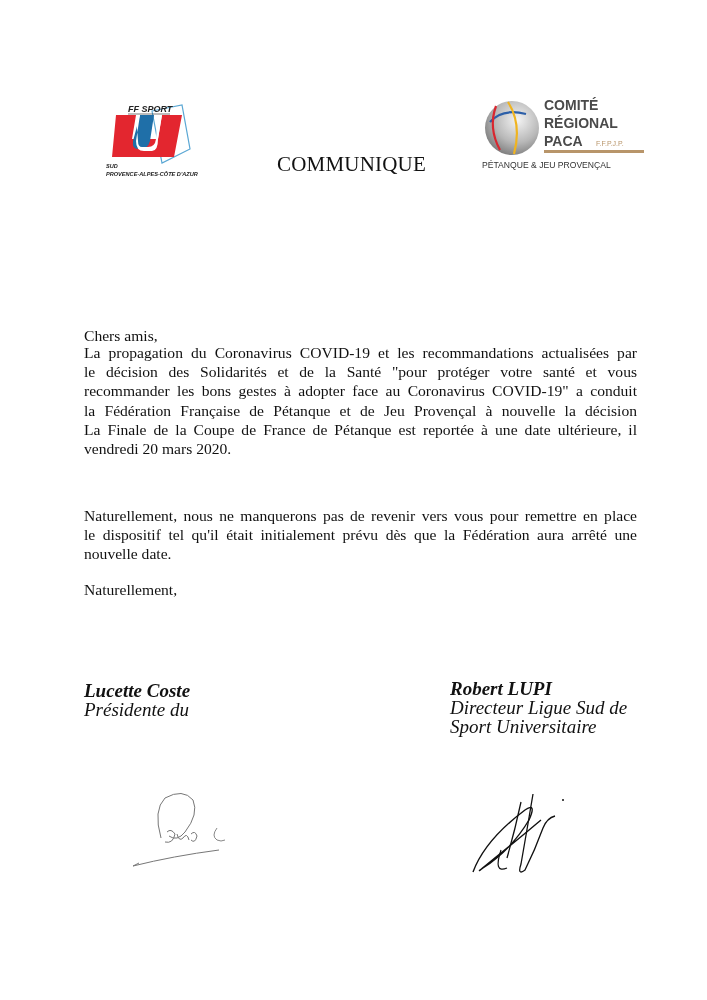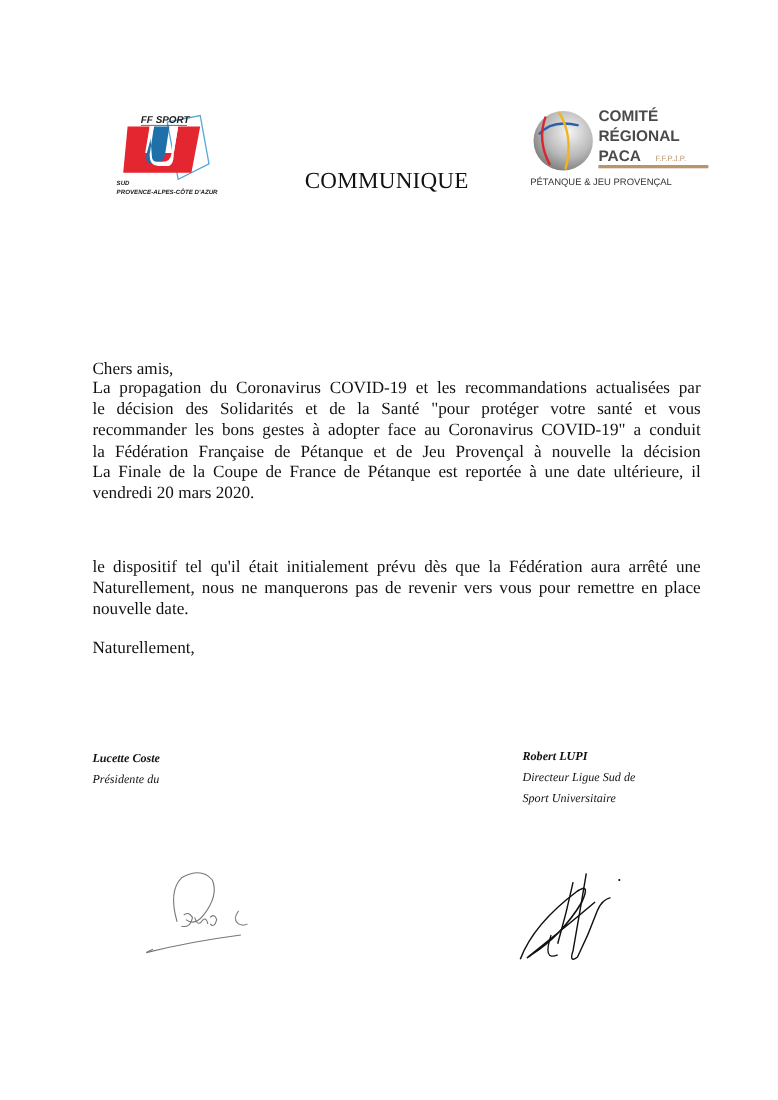--- a/index.html
+++ b/index.html
@@ -11,23 +11,23 @@
     .title { position: absolute; left: 277px; top: 152px; font-size: 21px; letter-spacing: 0.2px; }
 
     .body-text { position: absolute; left: 84px; width: 553px; font-size: 15.6px; line-height: 19.2px; text-align: justify; }
     .greeting { top: 296px; margin-top: 30px; }
     .para1 { top: 343px; }
     .para2 { top: 506px; }
     .closing { top: 580px; }
     .line { display: block; text-align: justify; text-align-last: justify; }
     .line.last { text-align-last: left; }
 
-    .sig-block { position: absolute; font-size: 11px; line-height: 19px; font-style: italic; }
+    .sig-block { position: absolute; font-size: 19px; line-height: 19px; font-style: italic; }
     .sig-left { left: 84px; top: 681px; }
-    .sig-right { left: 475px; top: 679px; }
+    .sig-right { left: 450px; top: 679px; }
     .sig-name { font-weight: bold; }
 
     .signature-left { position: absolute; left: 103px; top: 770px; width: 140px; height: 110px; }
     .signature-right { position: absolute; left: 455px; top: 780px; width: 120px; height: 105px; }
   </style>
 </head>
 <body>
 
 <div class="logo-left">
   <svg width="100" height="85" viewBox="0 0 100 85">
@@ -71,22 +71,22 @@
 <div class="body-text para1">
   <span class="line">La propagation du Coronavirus COVID-19 et les  recommandations actualisées par</span>
   <span class="line">le décision des Solidarités et de la Santé "pour protéger votre santé et vous</span>
   <span class="line">recommander les bons gestes à adopter face au Coronavirus COVID-19" a conduit</span>
   <span class="line">la Fédération Française de Pétanque et de Jeu Provençal à nouvelle la décision</span>
   <span class="line">La Finale de la Coupe de France de Pétanque est reportée à une date ultérieure, il</span>
   <span class="line last">vendredi 20 mars 2020.</span>
 </div>
 
 <div class="body-text para2">
+  <span class="line">Naturellement, nous ne manquerons pas de revenir vers vous pour remettre en place</span>
   <span class="line">le dispositif tel qu'il était initialement prévu dès que la Fédération aura arrêté une</span>
-  <span class="line">Naturellement, nous ne manquerons pas de revenir vers vous pour remettre en place</span>
   <span class="line last">nouvelle date.</span>
 </div>
 
 <div class="body-text closing">Naturellement,</div>
 
 <div class="sig-block sig-left">
   <div class="sig-name">Lucette Coste</div>
   <div>Présidente du</div>
 </div>
 

